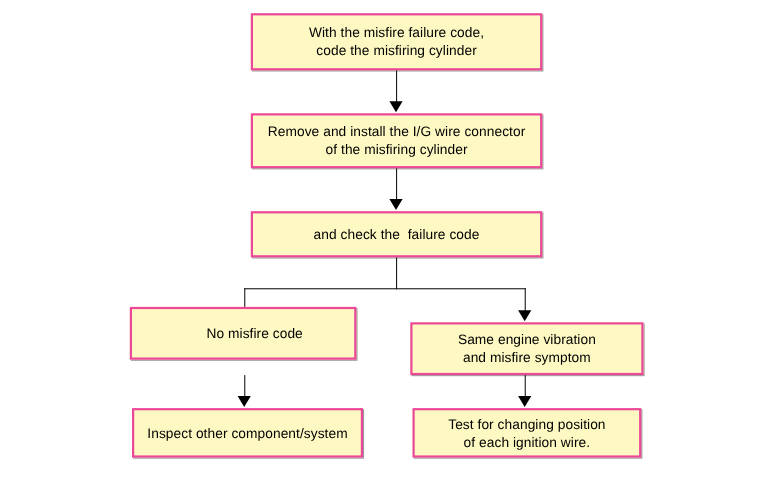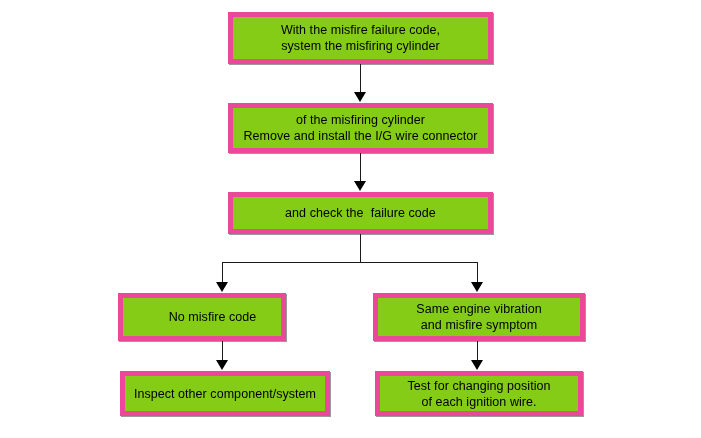--- a/index.html
+++ b/index.html
@@ -19,22 +19,22 @@
     position: relative;
     width: 701px;
     height: 438px;
     background: #ffffff;
   }
 
   
   .node {
     position: absolute;
     box-sizing: border-box;
-    background: #84cc16;
-    border: 5px solid #ec4899;
+    background: #fef9c3;
+    border: 2px solid #ec4899;
     box-shadow: 1px 1px 0 0 #9a9a9a;
     display: flex;
     align-items: center;
     justify-content: center;
     text-align: center;
     font-size: 12.5px;
     line-height: 16px;
     letter-spacing: 0.05px;
     color: #000000;
     padding: 2px 6px;
@@ -45,21 +45,21 @@
   }
   .node .line {
     display: block;
     white-space: pre;
   }
 
   
   #node-start        { left: 228px; top: 12px;  width: 265px; height: 52px; }
   #node-reinstall    { left: 228px; top: 103px; width: 265px; height: 50px; }
   #node-delete-code  { left: 228px; top: 192px; width: 265px; height: 42px; }
-  #node-no-misfire   { left: 118px; top: 293px; width: 168px; height: 48px; padding-left: 27px; }
+  #node-no-misfire   { left: 118px; top: 279px; width: 206px; height: 48px; padding-left: 27px; }
   #node-same-symptom { left: 373px; top: 293px; width: 212px; height: 48px; }
   #node-dont-replace { left: 120px; top: 371px; width: 210px; height: 45px; }
   #node-test-swap    { left: 375px; top: 371px; width: 208px; height: 45px; justify-content: flex-end; }
 
   
   .conn-v {
     position: absolute;
     width: 1px;
     background: #1a1a1a;
   }
@@ -96,31 +96,31 @@
   #arrow-test-swap           { left: 471px; top: 360px; }
 </style>
 </head>
 <body>
 
 <div id="flowchart">
 
   <div class="node" id="node-start">
     <span class="lines">
       <span class="line">With the misfire failure code,</span>
-      <span class="line">system the misfiring cylinder</span>
+      <span class="line">code the misfiring cylinder</span>
     </span>
   </div>
 
   <div class="conn-v" id="conn-start-to-reinstall"></div>
   <div class="arrowhead" id="arrow-reinstall"></div>
 
   <div class="node" id="node-reinstall">
     <span class="lines">
+      <span class="line">Remove and install the I/G wire connector</span>
       <span class="line">of the misfiring cylinder</span>
-      <span class="line">Remove and install the I/G wire connector</span>
     </span>
   </div>
 
   <div class="conn-v" id="conn-reinstall-to-delete"></div>
   <div class="arrowhead" id="arrow-delete"></div>
 
   <div class="node" id="node-delete-code">
     <span class="lines">
       <span class="line">and check the  failure code</span>
     </span>

